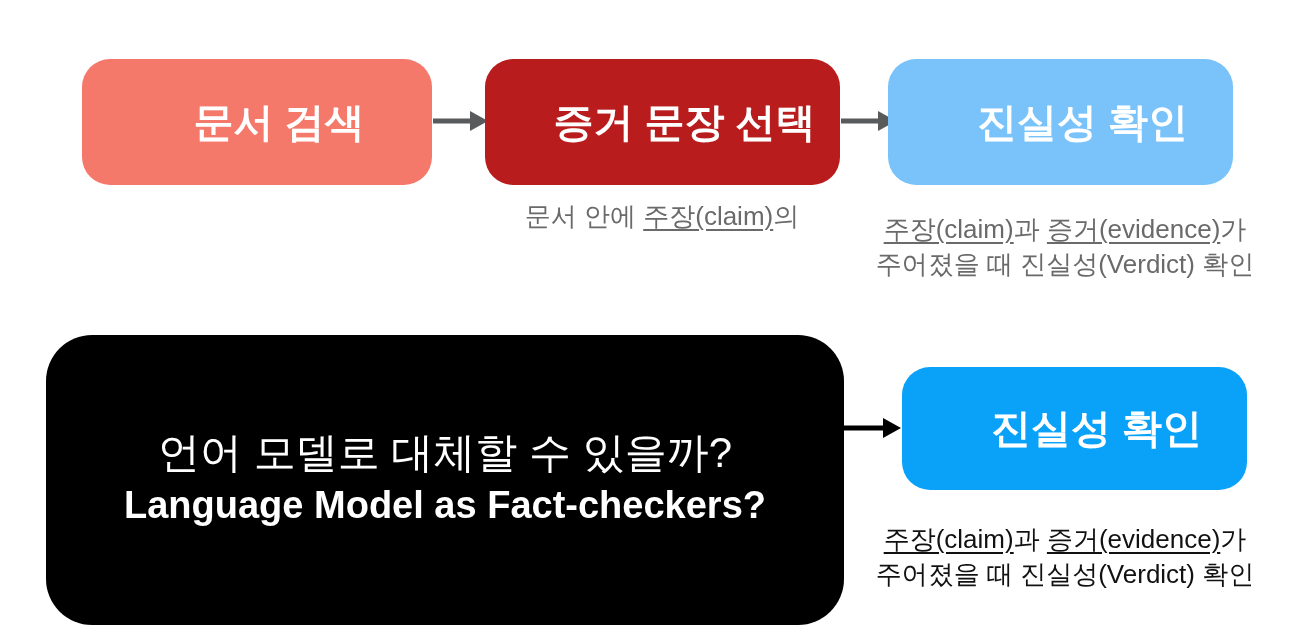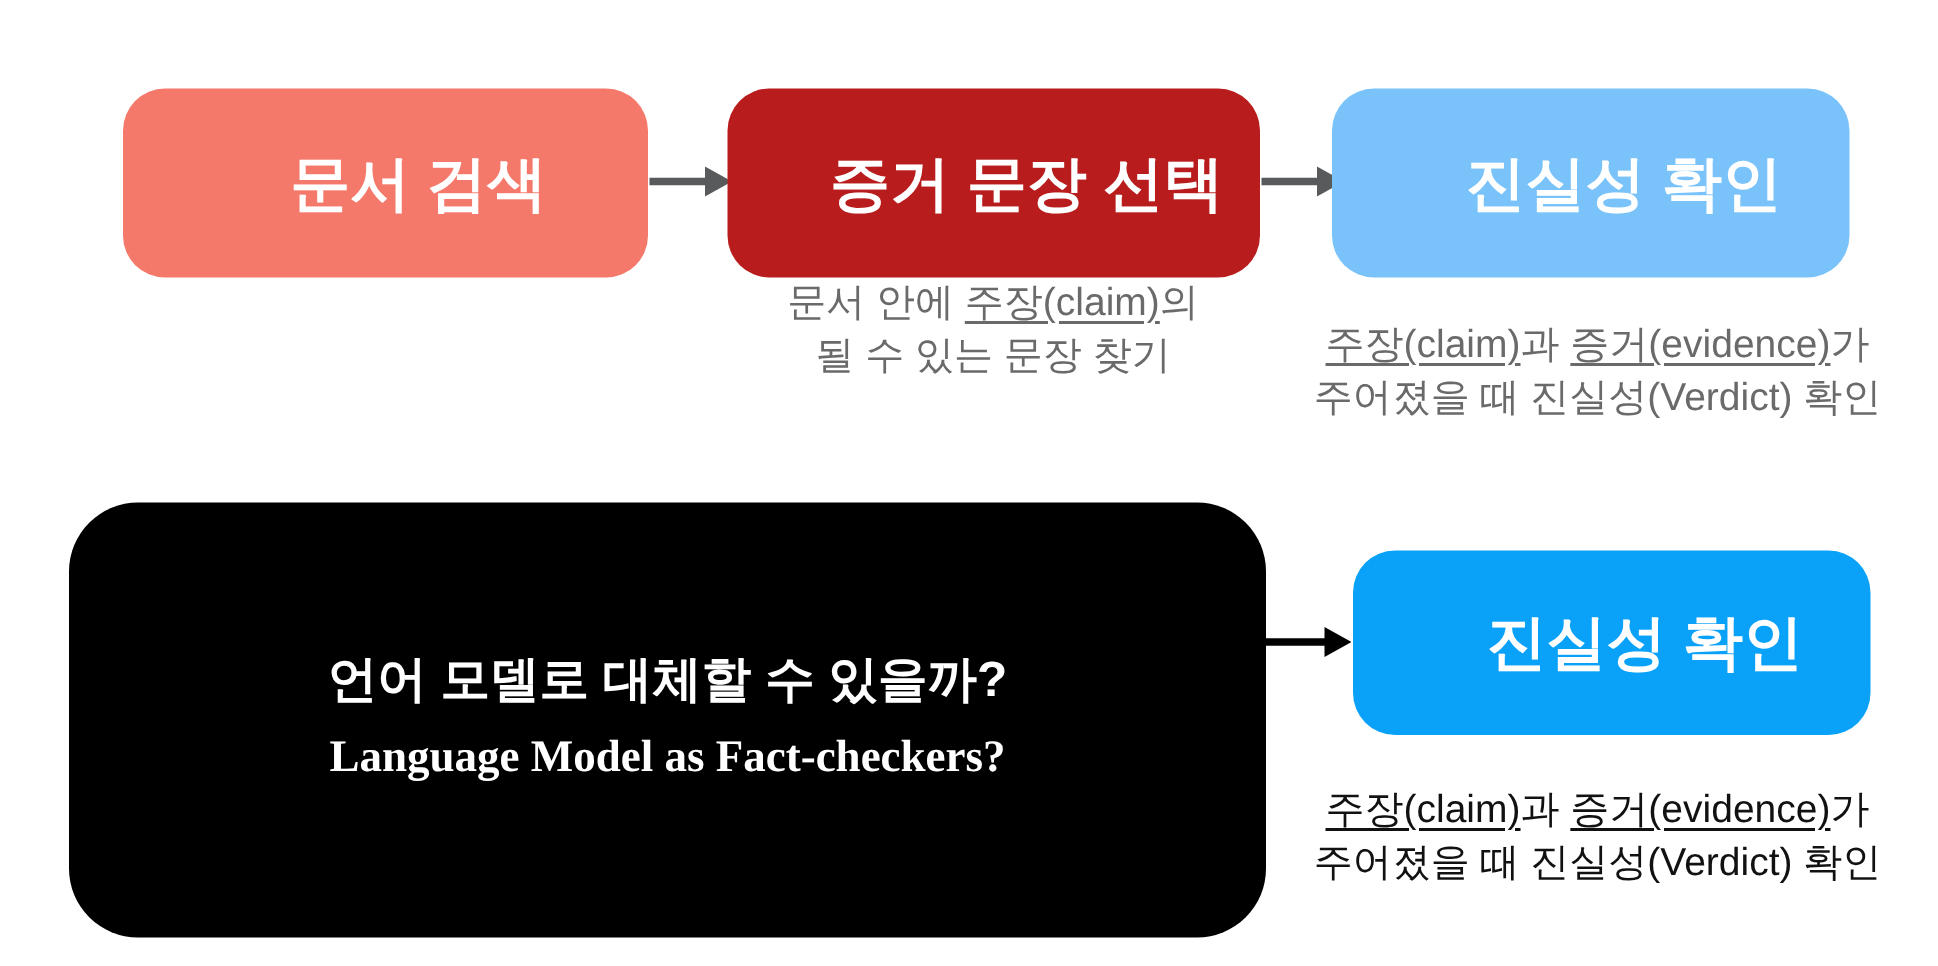--- a/index.html
+++ b/index.html
@@ -41,21 +41,21 @@
 
   
   .desc {
     position: absolute;
     text-align: center;
     font-size: 26px;
     line-height: 35px;
     white-space: nowrap;
   }
   .desc-step1 { left: 62px;  top: 200px; width: 390px; }
-  .desc-step2 { left: 467px; top: 184px; width: 390px; }
+  .desc-step2 { left: 467px; top: 199px; width: 390px; }
   .desc-step3 { left: 840px; top: 212px; width: 450px; }
   .desc-verdict { left: 835px; top: 522px; width: 460px; }
 
   .u {
     text-decoration: underline;
     text-decoration-thickness: 2px;
     text-underline-offset: 4px;
   }
 
   
@@ -64,31 +64,30 @@
     left: 46px; top: 335px;
     width: 798px; height: 290px;
     border-radius: 46px;
     display: flex;
     flex-direction: column;
     align-items: center;
     justify-content: center;
     text-align: center;
   }
   .question-line-kr {
-    font-size: 33px;
-    font-weight: bold;
+    font-size: 42px;
+    font-weight: normal;
     line-height: 50px;
     white-space: nowrap;
   }
   .question-line-en {
-    font-size: 30px;
+    font-size: 38px;
     font-weight: bold;
     line-height: 54px;
     white-space: nowrap;
-    font-family: Liberation Serif, serif;
   }
 
   
   .box-verdict { left: 902px; top: 367px; width: 345px; height: 123px; }
 </style>
 </head>
 <body>
 
 <div class="canvas">
 
@@ -110,21 +109,20 @@
     <polygon points="38,2 56,12 38,22" fill="#595a5c"></polygon>
   </svg>
 
   <div class="box box-step3" style="background-color: rgb(121, 195, 250);">
     <span class="title" style="color: rgb(255, 255, 255);">진실성 확인</span>
   </div>
 
 
   <div class="desc desc-step2" style="color: rgb(106, 106, 106);">
     <div><span>문서 안에 </span><span class="u">주장(claim)</span><span>의</span></div>
-    <div>될 수 있는 문장 찾기</div>
   </div>
 
   <div class="desc desc-step3" style="color: rgb(106, 106, 106);">
     <div><span class="u">주장(claim)</span><span>과 </span><span class="u">증거(evidence)</span><span>가</span></div>
     <div>주어졌을 때 진실성(Verdict) 확인</div>
   </div>
 
   <div class="question-box" style="background-color: rgb(0, 0, 0);">
     <div class="question-line-kr" style="color: rgb(255, 255, 255);">언어 모델로 대체할 수 있을까?</div>
     <div class="question-line-en" style="color: rgb(255, 255, 255);">Language Model as Fact-checkers?</div>

